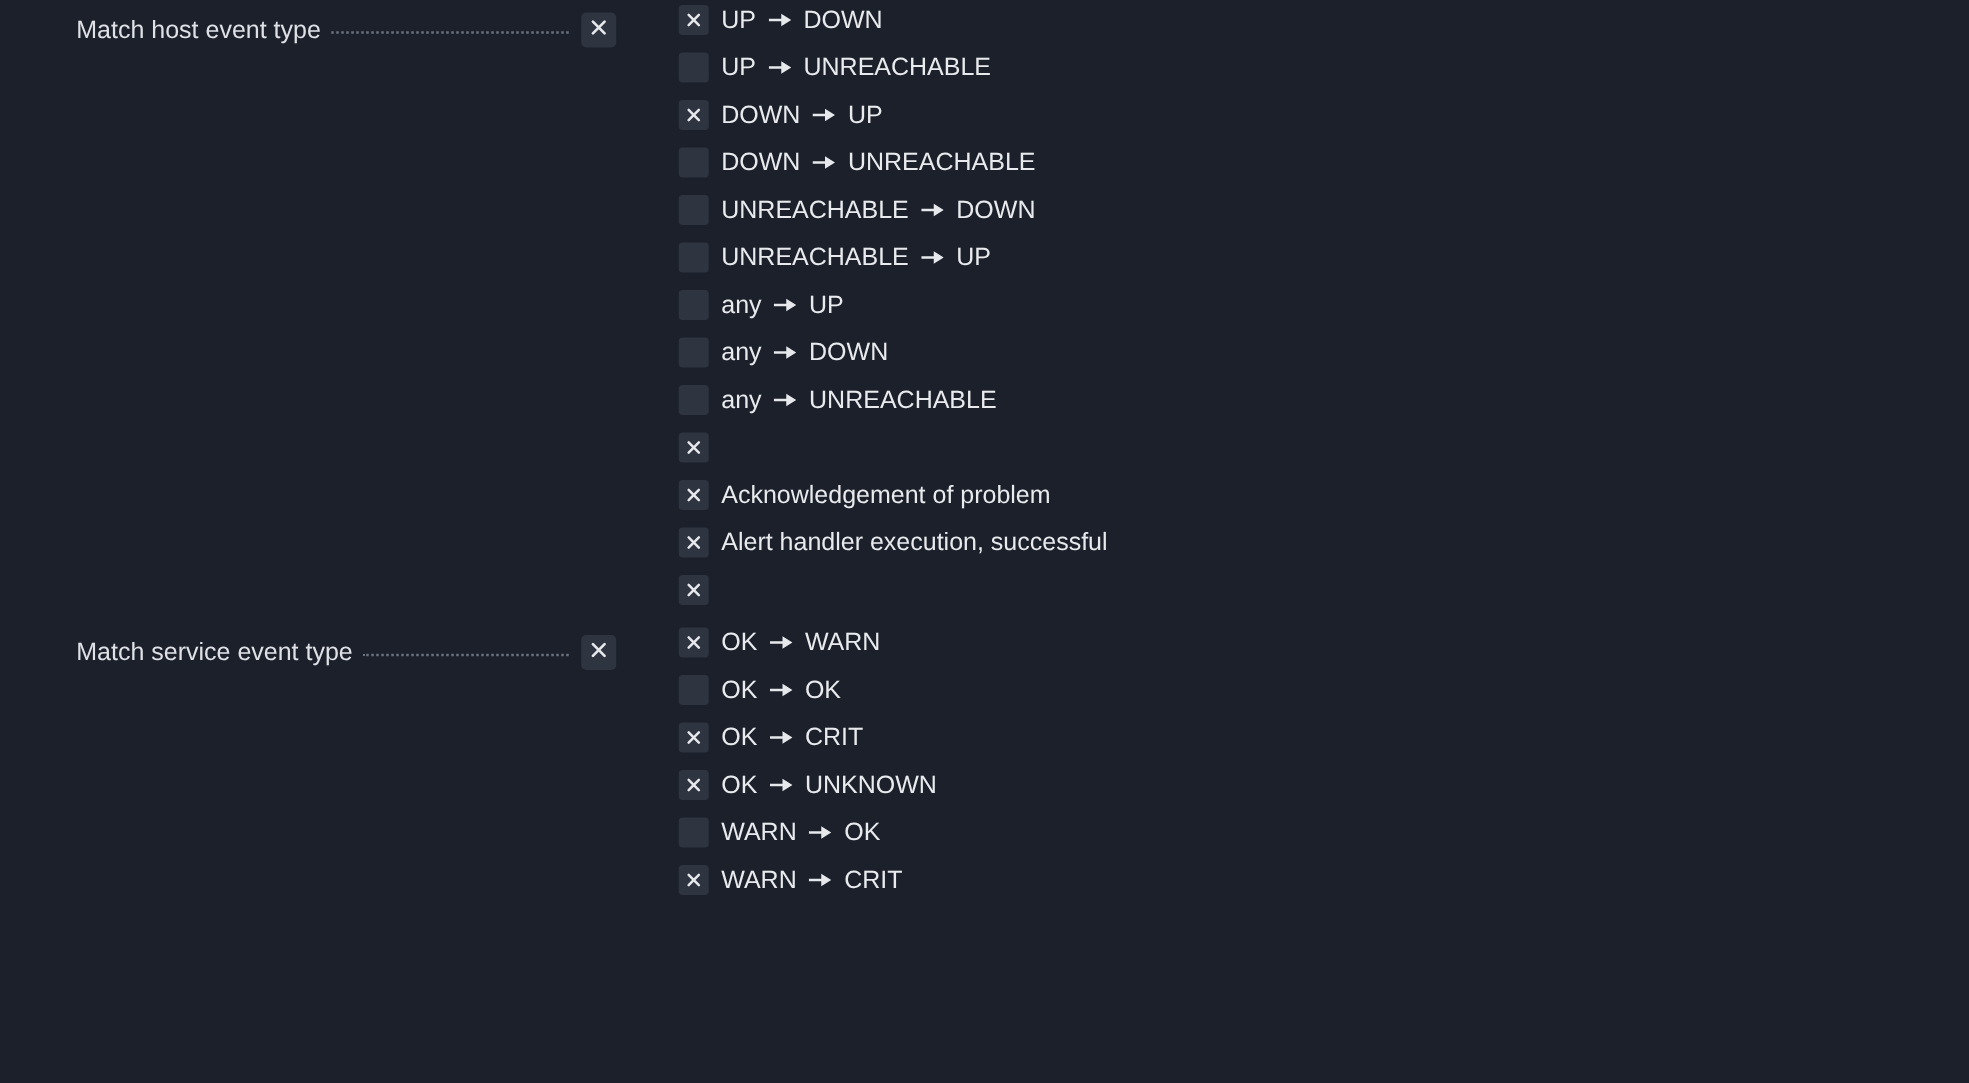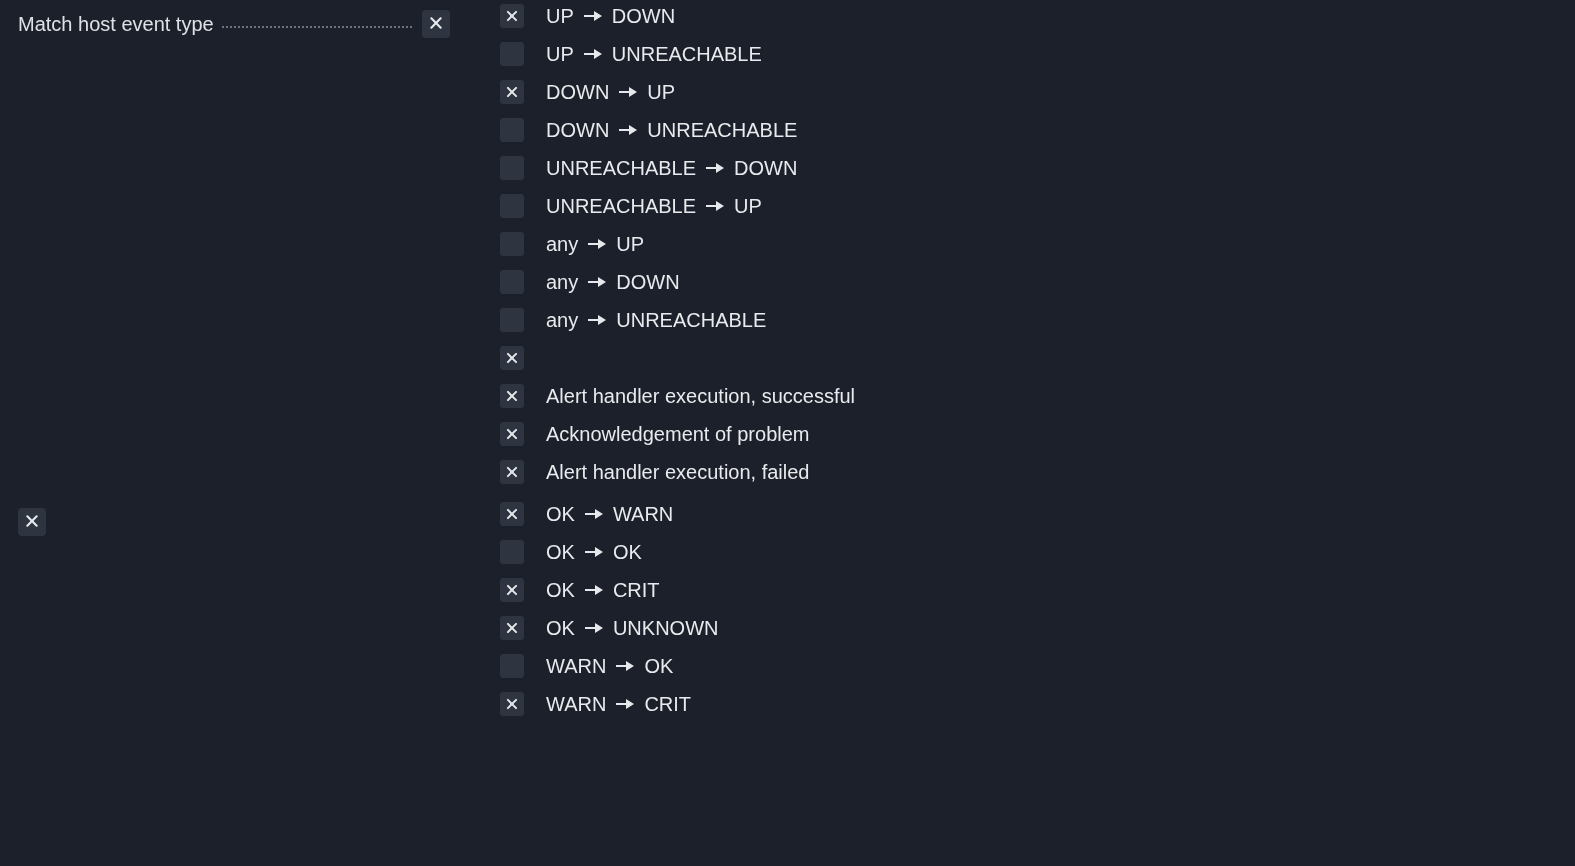--- a/index.html
+++ b/index.html
@@ -10,20 +10,21 @@
     font-family: "Segoe UI", "Helvetica Neue", Arial, sans-serif;
     font-size: 20px;
     width: 1575px;
     height: 866px;
     overflow: hidden;
   }
   .section {
     display: flex;
     align-items: flex-start;
     padding-top: 4px;
+    padding-left: 43px;
   }
   .label-col {
     width: 460px;
     min-width: 460px;
     display: flex;
     align-items: center;
     justify-content: space-between;
     padding-left: 18px;
     padding-right: 10px;
     box-sizing: border-box;
@@ -83,21 +84,20 @@
   }
   .cbx.checked svg { display: block; }
   .cbx svg { display: none; }
   .opt-label {
     display: flex;
     align-items: center;
     gap: 8px;
     color: #e8eaed;
     font-size: 20px;
     white-space: nowrap;
-    margin-left: 12px;
   }
   .arrow-sep {
     display: inline-flex;
     align-items: center;
     margin: 0 2px;
   }
 </style>
 </head>
 <body>
 
@@ -243,49 +243,50 @@
           </div>
         </div>
         <div class="option-row">
           <div class="cbx checked">
             <svg width="14" height="14" viewBox="0 0 24 24" fill="none" stroke="#e6e8ec" stroke-width="3.4" stroke-linecap="round">
               <line x1="5" y1="5" x2="19" y2="19"></line>
               <line x1="19" y1="5" x2="5" y2="19"></line>
             </svg>
           </div>
           <div class="opt-label">
+            <span>Acknowledgement of problem</span>
+          </div>
+        </div>
+        <div class="option-row">
+          <div class="cbx checked">
+            <svg width="14" height="14" viewBox="0 0 24 24" fill="none" stroke="#e6e8ec" stroke-width="3.4" stroke-linecap="round">
+              <line x1="5" y1="5" x2="19" y2="19"></line>
+              <line x1="19" y1="5" x2="5" y2="19"></line>
+            </svg>
+          </div>
+          <div class="opt-label">
             <span>Alert handler execution, successful</span>
           </div>
         </div>
         <div class="option-row">
           <div class="cbx checked">
             <svg width="14" height="14" viewBox="0 0 24 24" fill="none" stroke="#e6e8ec" stroke-width="3.4" stroke-linecap="round">
               <line x1="5" y1="5" x2="19" y2="19"></line>
               <line x1="19" y1="5" x2="5" y2="19"></line>
             </svg>
-          </div>
-          <div class="opt-label">
-            <span>Acknowledgement of problem</span>
-          </div>
-        </div>
-        <div class="option-row">
-          <div class="cbx checked">
-            <svg width="14" height="14" viewBox="0 0 24 24" fill="none" stroke="#e6e8ec" stroke-width="3.4" stroke-linecap="round">
-              <line x1="5" y1="5" x2="19" y2="19"></line>
-              <line x1="19" y1="5" x2="5" y2="19"></line>
-            </svg>
-          </div>
-          <div class="opt-label">
-            <span>Alert handler execution, failed</span>
           </div>
         </div>
       </div>
     </div>
     <div class="section">
       <div class="label-col">
+        <div class="label-text-wrap">
+          <span class="label-text">Match service event type</span>
+          <span class="dots"></span>
+        </div>
         <div class="toggle-btn">
           <span><svg width="16" height="16" viewBox="0 0 24 24" fill="none" stroke="#e6e8ec" stroke-width="3.2" stroke-linecap="round">
               <line x1="5" y1="5" x2="19" y2="19"></line>
               <line x1="19" y1="5" x2="5" y2="19"></line>
             </svg></span>
         </div>
       </div>
       <div class="options-col">
         <div class="option-row">
           <div class="cbx checked">

